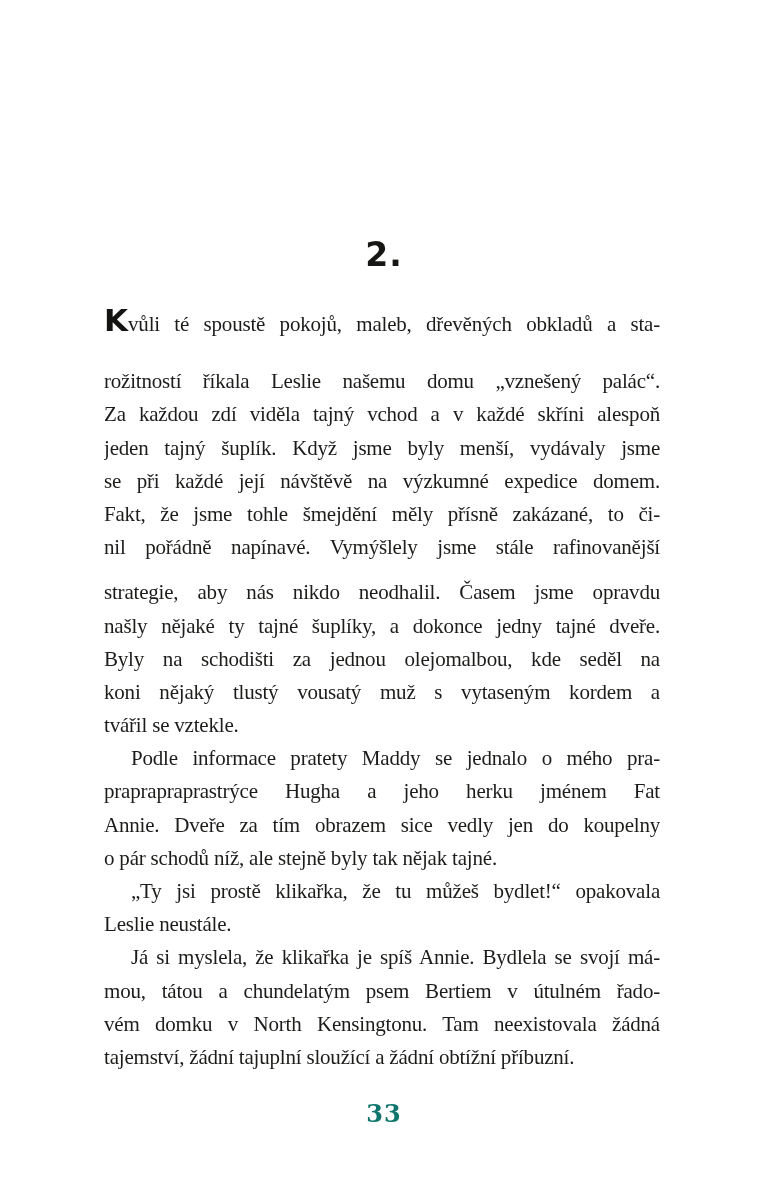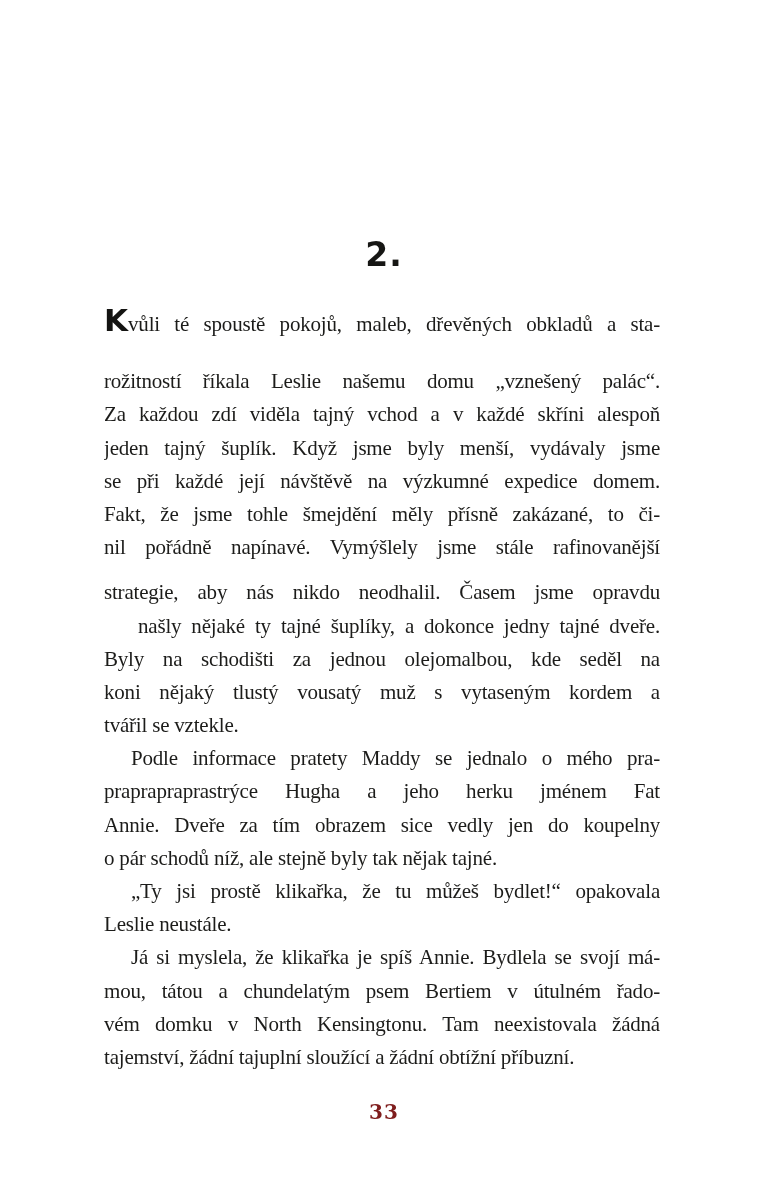--- a/index.html
+++ b/index.html
@@ -63,43 +63,43 @@
     color: #141412;
   }
   .page-number {
     position: absolute;
     top: 1102px;
     left: 0;
     width: 768px;
     text-align: center;
     font-family: "DejaVu Serif", serif;
     font-weight: bold;
-    font-size: 20px;
+    font-size: 24px;
     line-height: 1;
-    color: #7f1d1d;
+    color: #0f766e;
     letter-spacing: 1px;
   }
 </style>
 </head>
 <body>
 
 <div class="page">
   <div class="chapter-heading">2.</div>
 
   <div class="text-block">
       <div class="paragraph">
         <div class="line" style="white-space: normal; overflow: hidden; max-height: 33.2px;"><span class="initial">K</span>vůli té spoustě pokojů, maleb, dřevěných obkladů a sta-</div>
         <div class="line" style="white-space: normal; overflow: hidden; max-height: 33.2px; margin-top: 24px;">rožitností říkala Leslie našemu domu „vznešený palác“.</div>
         <div class="line" style="white-space: normal; overflow: hidden; max-height: 33.2px;">Za každou zdí viděla tajný vchod a v každé skříni alespoň</div>
         <div class="line" style="white-space: normal; overflow: hidden; max-height: 33.2px;">jeden tajný šuplík. Když jsme byly menší, vydávaly jsme</div>
         <div class="line" style="white-space: normal; overflow: hidden; max-height: 33.2px;">se při každé její návštěvě na výzkumné expedice domem.</div>
         <div class="line" style="white-space: normal; overflow: hidden; max-height: 33.2px;">Fakt, že jsme tohle šmejdění měly přísně zakázané, to či-</div>
         <div class="line" style="white-space: normal; overflow: hidden; max-height: 33.2px;">nil pořádně napínavé. Vymýšlely jsme stále rafinovanější</div>
         <div class="line" style="white-space: normal; overflow: hidden; max-height: 33.2px; margin-top: 12px;">strategie, aby nás nikdo neodhalil. Časem jsme opravdu</div>
-        <div class="line" style="white-space: normal; overflow: hidden; max-height: 33.2px; margin-left: 34px;">našly nějaké ty tajné šuplíky, a dokonce jedny tajné dveře.</div>
+        <div class="line" style="white-space: normal; overflow: hidden; max-height: 33.2px;">našly nějaké ty tajné šuplíky, a dokonce jedny tajné dveře.</div>
         <div class="line" style="white-space: normal; overflow: hidden; max-height: 33.2px;">Byly na schodišti za jednou olejomalbou, kde seděl na</div>
         <div class="line" style="white-space: normal; overflow: hidden; max-height: 33.2px;">koni nějaký tlustý vousatý muž s vytaseným kordem a</div>
         <div class="line last" style="white-space: normal; overflow: hidden; max-height: 33.2px;">tvářil se vztekle.</div>
       </div>
       <div class="paragraph">
         <div class="line indented" style="white-space: normal; overflow: hidden; max-height: 33.2px;">Podle informace pratety Maddy se jednalo o mého pra-</div>
         <div class="line" style="white-space: normal; overflow: hidden; max-height: 33.2px;">praprapraprastrýce Hugha a jeho herku jménem Fat</div>
         <div class="line" style="white-space: normal; overflow: hidden; max-height: 33.2px;">Annie. Dveře za tím obrazem sice vedly jen do koupelny</div>
         <div class="line last" style="white-space: normal; overflow: hidden; max-height: 33.2px;">o pár schodů níž, ale stejně byly tak nějak tajné.</div>
       </div>

